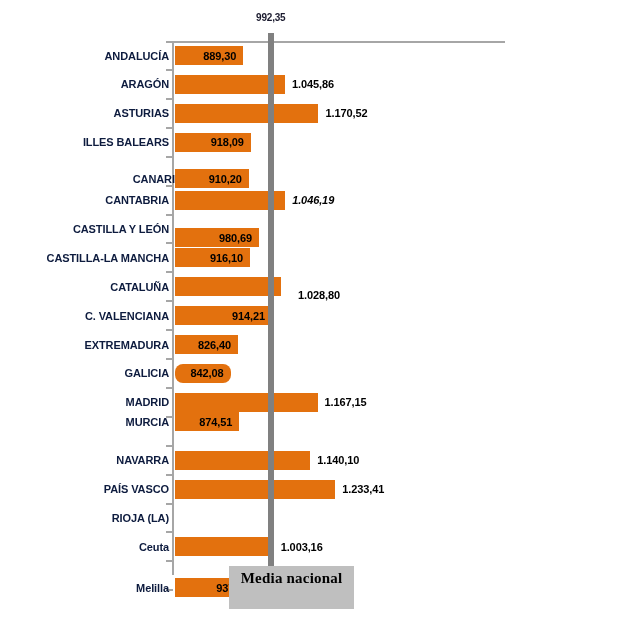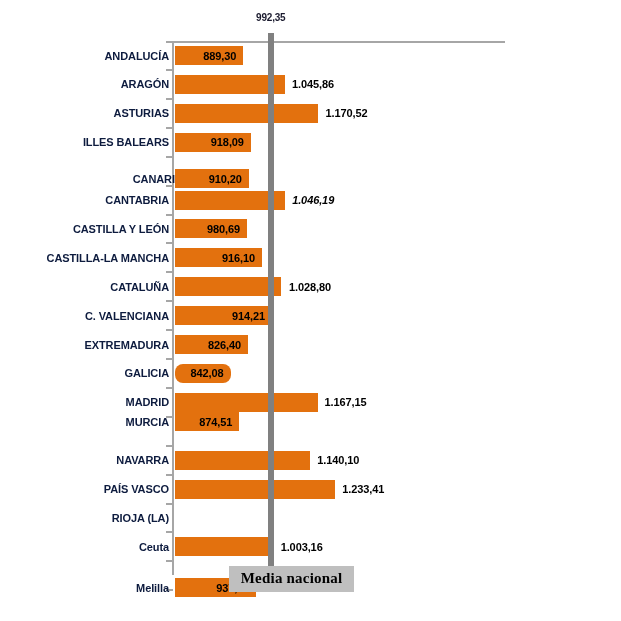--- a/index.html
+++ b/index.html
@@ -71,21 +71,21 @@
     letter-spacing: -0.2px;
   }
   .mean-box {
     position: absolute;
     top: 566px;
     background: #bfbfbf;
     color: #000000;
     font-family: "Liberation Serif", serif;
     font-weight: bold;
     font-size: 15px;
-    padding: 4px 12px 5px 12px;
+    padding: 4px 12px 22px 12px;
     white-space: nowrap;
     letter-spacing: 0.2px;
   }
 
   
   .row {
     position: absolute;
     left: 0;
     width: 621px;
     height: 19px;
@@ -191,44 +191,44 @@
             <div class="bar-value-in">910,20</div>
           </div>
         </div>
         <div class="row" style="top: 190.5px;">
           <div class="cat-label">CANTABRIA</div>
           <div class="bar" title="CANTABRIA: 1.046,19" style="width: 110.156px; background: rgb(227, 113, 14);"></div>
           <div class="bar-value-out" style="left: 292.156px; font-style: italic;">1.046,19</div>
         </div>
         <div class="row" style="top: 219.4px;">
           <div class="cat-label">CASTILLA Y LEÓN</div>
-          <div class="bar" title="CASTILLA Y LEÓN: 980,69" style="width: 72px; background: rgb(227, 113, 14);">
+          <div class="bar" title="CASTILLA Y LEÓN: 980,69" style="width: 84px; background: rgb(227, 113, 14); margin-top: 9px;">
             <div class="bar-value-in">980,69</div>
           </div>
         </div>
         <div class="row" style="top: 248.3px;">
           <div class="cat-label">CASTILLA-LA MANCHA</div>
-          <div class="bar" title="CASTILLA-LA MANCHA: 916,10" style="width: 87px; background: rgb(227, 113, 14);">
+          <div class="bar" title="CASTILLA-LA MANCHA: 916,10" style="width: 75px; background: rgb(227, 113, 14);">
             <div class="bar-value-in">916,10</div>
           </div>
         </div>
         <div class="row" style="top: 277.2px;">
           <div class="cat-label">CATALUÑA</div>
           <div class="bar" title="CATALUÑA: 1.028,80" style="width: 105.504px; background: rgb(227, 113, 14);"></div>
-          <div class="bar-value-out" style="left: 289px;">1.028,80</div>
+          <div class="bar-value-out" style="left: 298px; margin-top: 8px;">1.028,80</div>
         </div>
         <div class="row" style="top: 306.1px;">
           <div class="cat-label">C. VALENCIANA</div>
           <div class="bar" title="C. VALENCIANA: 914,21" style="width: 97px; background: rgb(227, 113, 14);">
             <div class="bar-value-in">914,21</div>
           </div>
         </div>
         <div class="row" style="top: 335px;">
           <div class="cat-label">EXTREMADURA</div>
-          <div class="bar" title="EXTREMADURA: 826,40" style="width: 73px; background: rgb(227, 113, 14);">
+          <div class="bar" title="EXTREMADURA: 826,40" style="width: 63px; background: rgb(227, 113, 14);">
             <div class="bar-value-in">826,40</div>
           </div>
         </div>
         <div class="row" style="top: 363.9px;">
           <div class="cat-label">GALICIA</div>
           <div class="bar" title="GALICIA: 842,08" style="width: 55.5564px; background: rgb(227, 113, 14); border-radius: 8px;">
             <div class="bar-value-in">842,08</div>
           </div>
         </div>
         <div class="row" style="top: 392.8px;">

